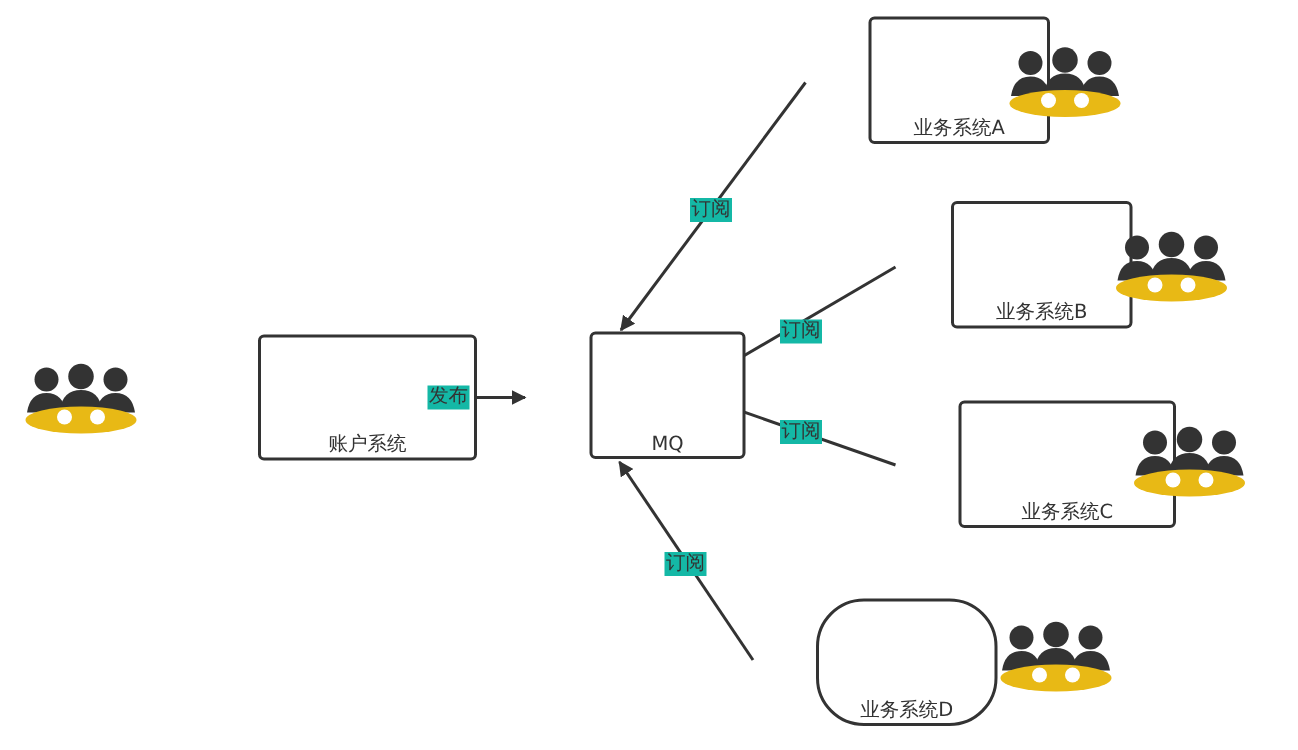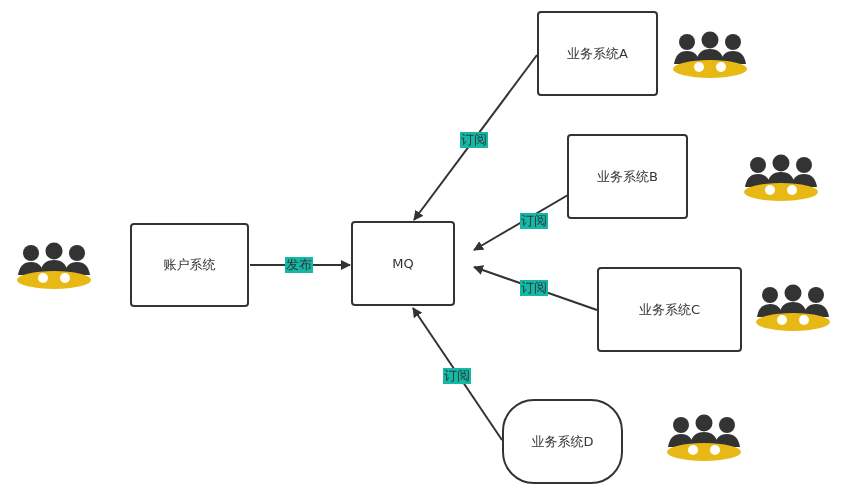--- a/index.html
+++ b/index.html
@@ -1,51 +1,51 @@
 <!DOCTYPE html>
 <html><head>
 <meta charset="utf-8">
 <style>
   html, body { margin:0; padding:0; background:#ffffff; }
   body { width:865px; height:500px; position:relative; overflow:hidden;
          font-family: "DejaVu Sans", sans-serif; }
   svg { position:absolute; left:0; top:0; }
   .node { position:absolute; box-sizing:border-box; border:2px solid #333;
-          border-radius:4px; background:#fff; display:flex; align-items:center;
-          justify-content:center; font-size:13px; color:#333; }
+          border-radius:4px; background:#fff; display:flex; align-items:flex-end;
+          justify-content:center; font-size:13px; color:#333;margin-left:42px; }
   .lbl { position:absolute; font-size:13px; color:#333; background:#14b8a6;
          padding:0 1px; line-height:16px; }
   .people { position:absolute; width:76px; height:50px; }
 </style>
 </head>
 <body>
 
 <svg width="865" height="500">
   <defs>
     <marker id="ah" markerWidth="10" markerHeight="10" refX="9" refY="5" orient="auto" markerUnits="userSpaceOnUse">
       <path d="M0,0 L10,5 L0,10 Z" fill="#333"></path>
     </marker>
   </defs>
   <line x1="250" y1="265" x2="350" y2="265" stroke="#333" stroke-width="2" marker-end="url(#ah)"></line>
   <line x1="537" y1="55" x2="414" y2="220" stroke="#333" stroke-width="2" marker-end="url(#ah)"></line>
   <line x1="597" y1="178" x2="474" y2="250" stroke="#333" stroke-width="2" marker-end="url(#ah)"></line>
   <line x1="597" y1="310" x2="474" y2="267" stroke="#333" stroke-width="2" marker-end="url(#ah)"></line>
   <line x1="502" y1="440" x2="413" y2="308" stroke="#333" stroke-width="2" marker-end="url(#ah)"></line>
 </svg>
 
-<div class="node" style="left:130px;top:223px;width:119px;height:84px;">
+<div class="node" style="left:130px;top:223px;width:146px;height:84px;">
     <span>账户系统</span>
   </div>
 <div class="node" style="left:351px;top:221px;width:104px;height:85px;">
     <span>MQ</span>
   </div>
 <div class="node" style="left:537px;top:11px;width:121px;height:85px;">
     <span>业务系统A</span>
   </div>
-<div class="node" style="left:567px;top:134px;width:121px;height:85px;">
+<div class="node" style="left:592px;top:134px;width:121px;height:85px;">
     <span>业务系统B</span>
   </div>
 <div class="node" style="left:597px;top:267px;width:145px;height:85px;">
     <span>业务系统C</span>
   </div>
 <div class="node" style="left:502px;top:399px;width:121px;height:85px;border-radius:32px;">
     <span>业务系统D</span>
   </div>
 
 <span class="lbl" style="left:285px;top:257px;">发布</span>

